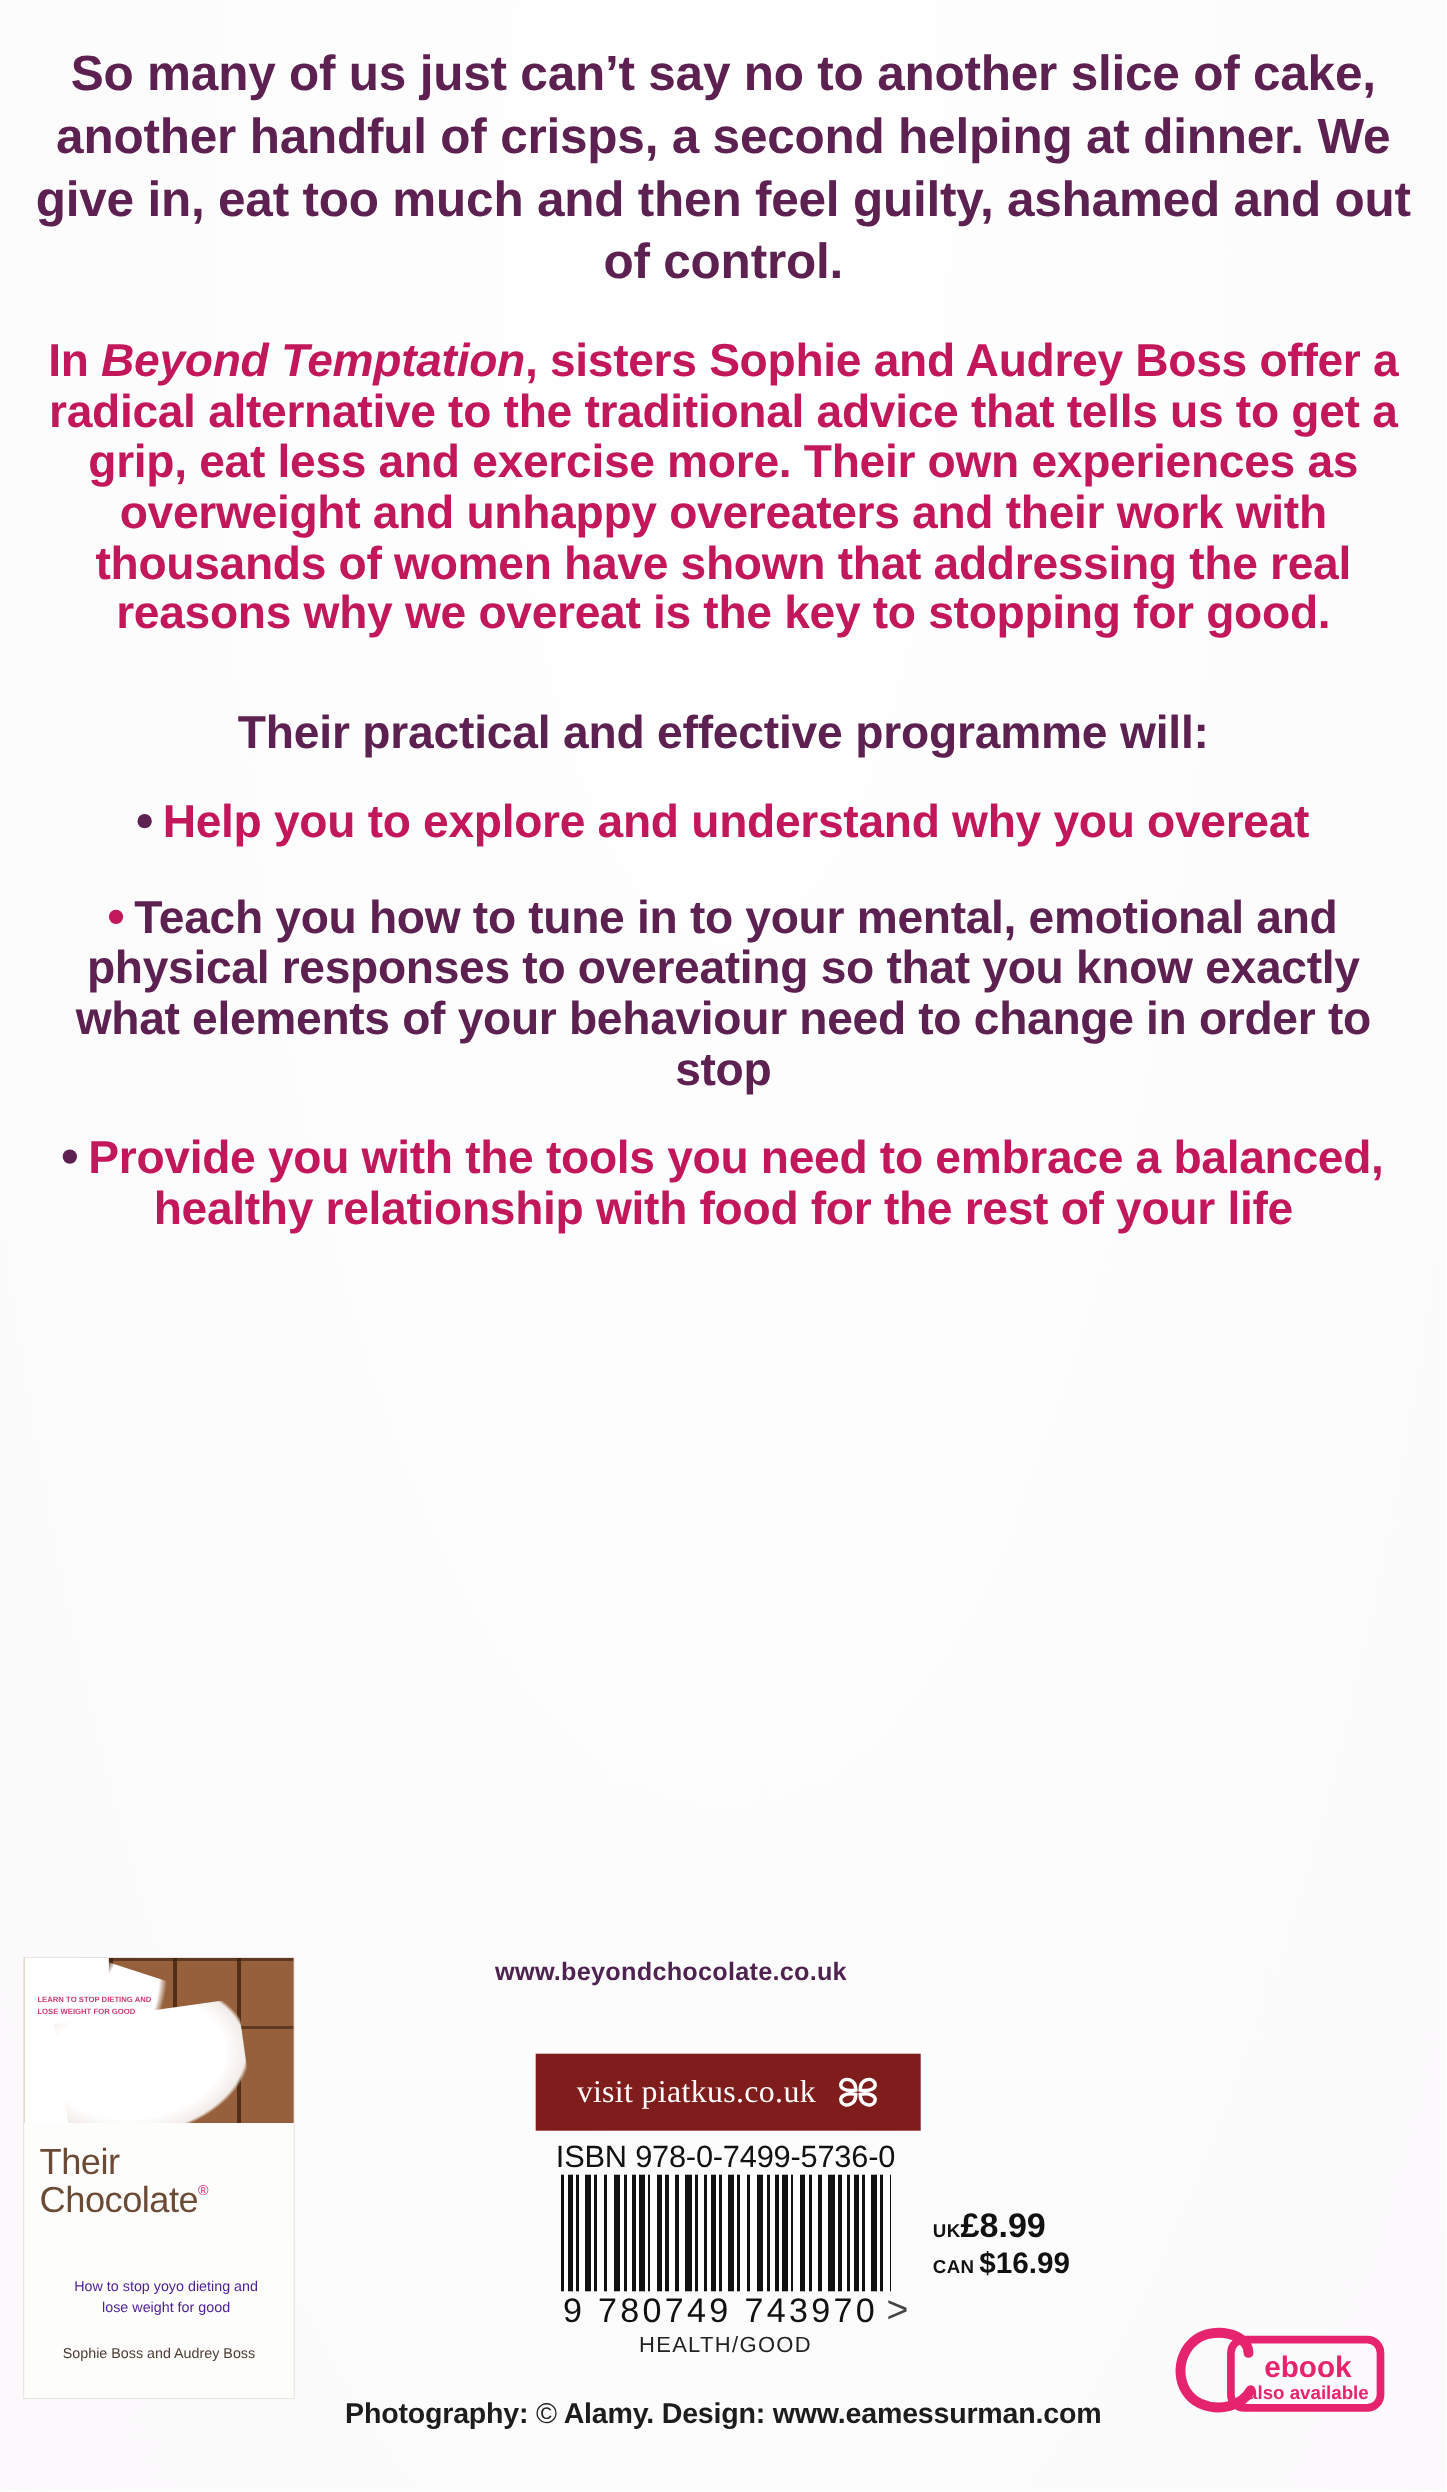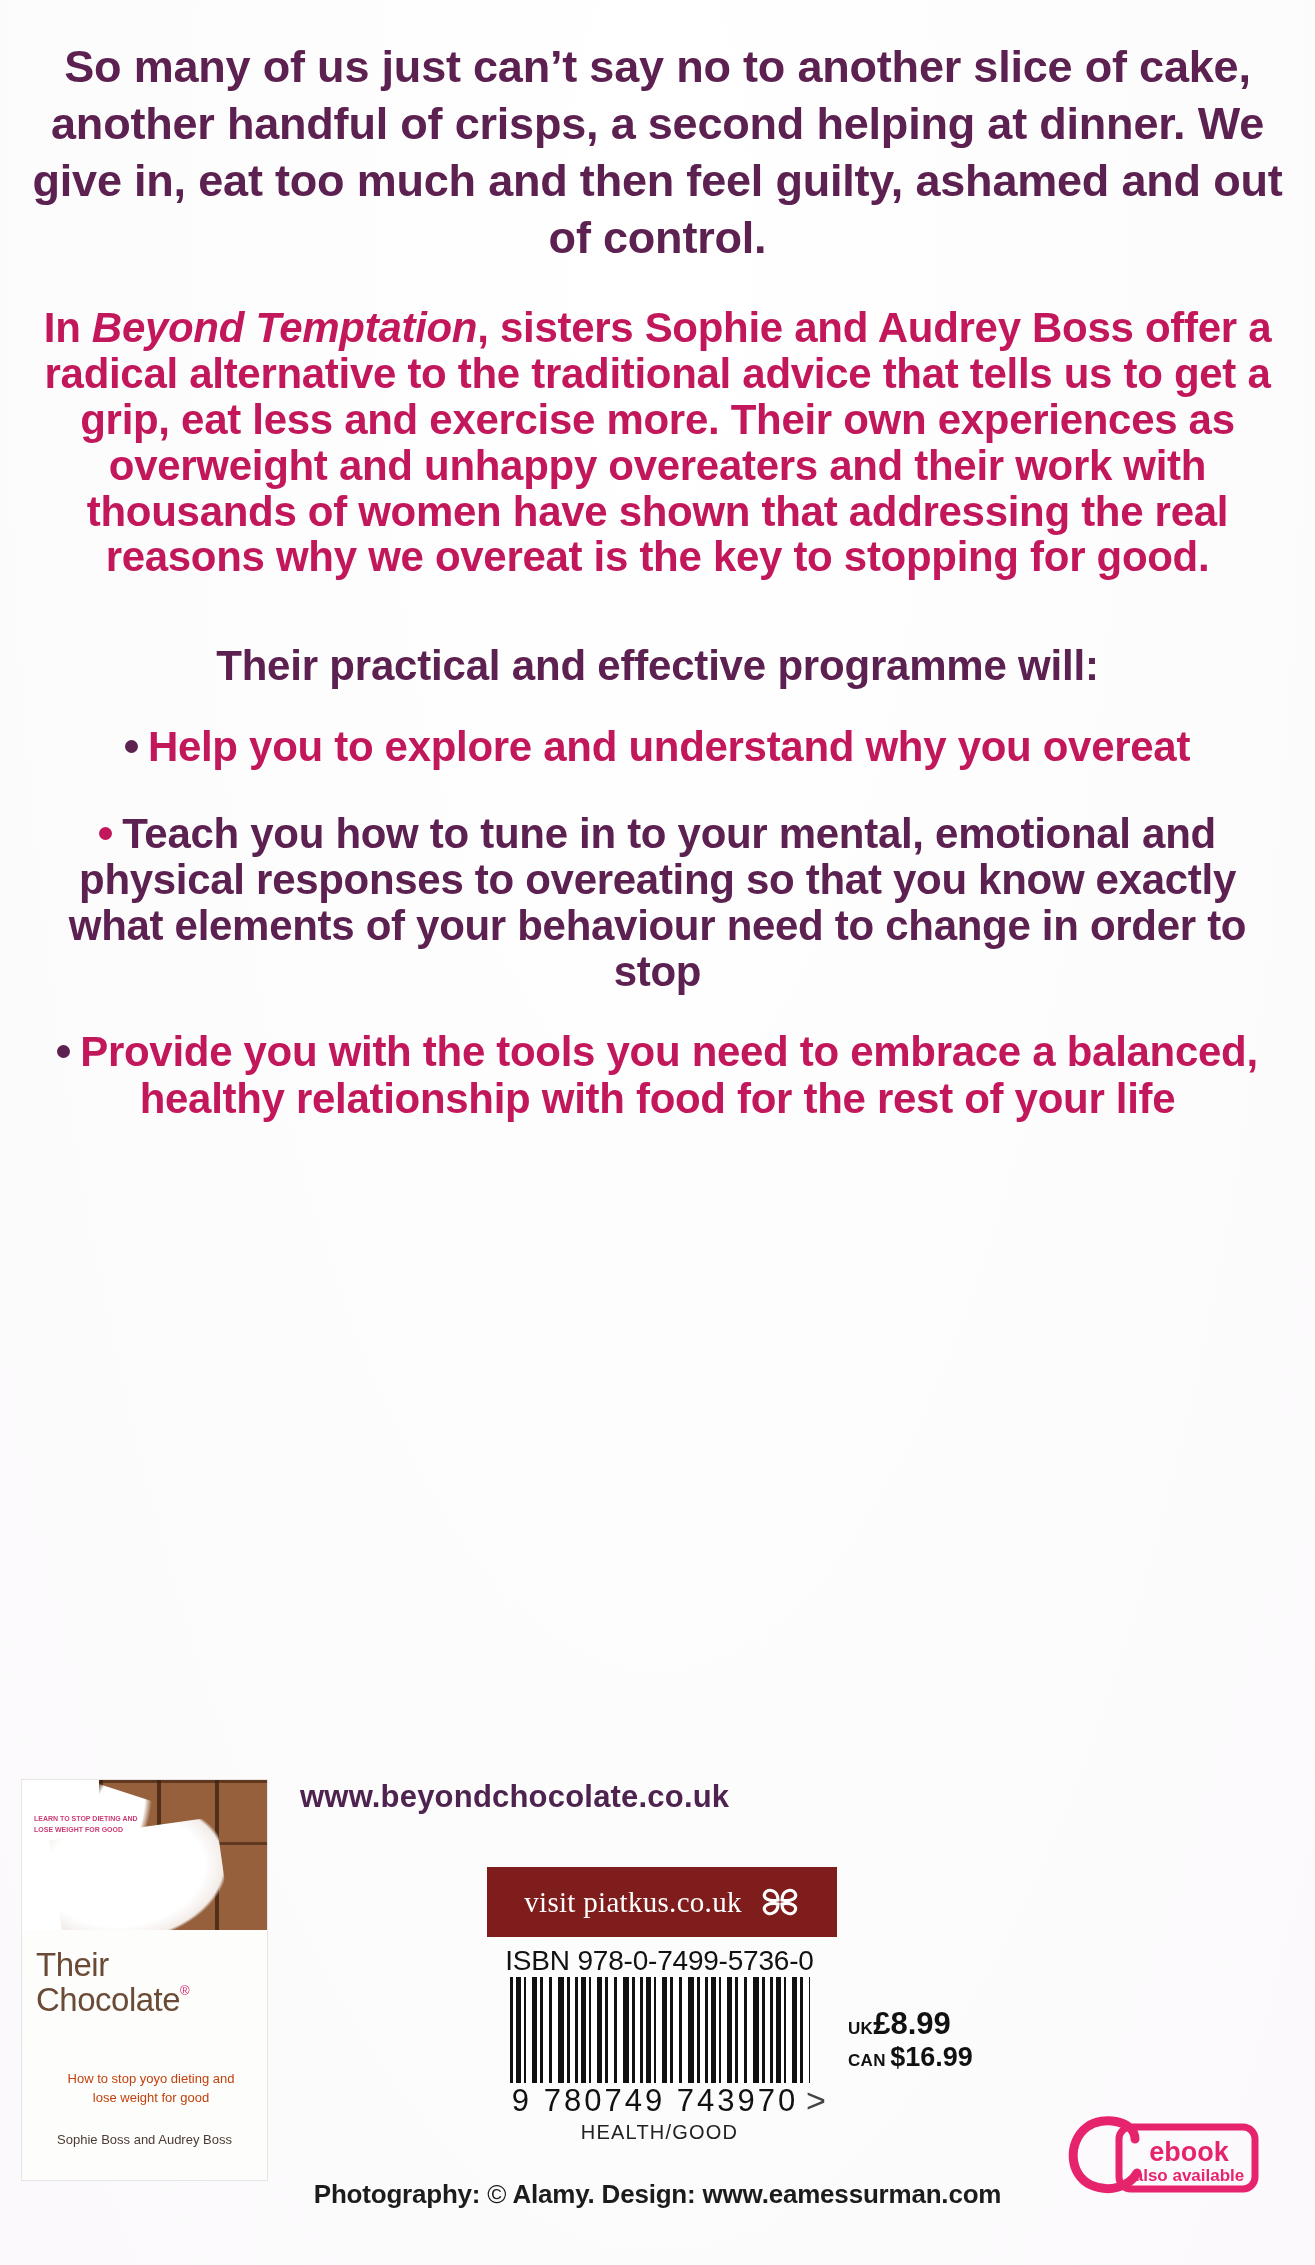--- a/index.html
+++ b/index.html
@@ -163,41 +163,42 @@
   }
   .mc-title .reg {
     color: #d6246e;
     font-size: 13px;
     vertical-align: 16px;
   }
   .mc-sub {
     position: absolute;
     left: 34px; top: 290px;
     width: 190px;
-    color: #c2410c;
+    color: #4c1d95;
     font-size: 13px;
     line-height: 1.45;
     text-align: center;
   }
   .mc-authors {
     position: absolute;
     left: 0; right: 0; top: 352px;
     color: #4d3b33;
     font-size: 13px;
     text-align: center;
   }
 
   
   .website {
     position: absolute;
     left: 300px; top: 34px;
     width: 620px;
+    text-align: center;
     color: #4f2350;
     font-weight: bold;
-    font-size: 31px;
+    font-size: 23px;
     letter-spacing: 0.2px;
   }
 
   
   .fsc {
     position: absolute;
     left: 330px; top: 98px;
     width: 145px;
     text-align: center;
     color: #1a1a1a;

